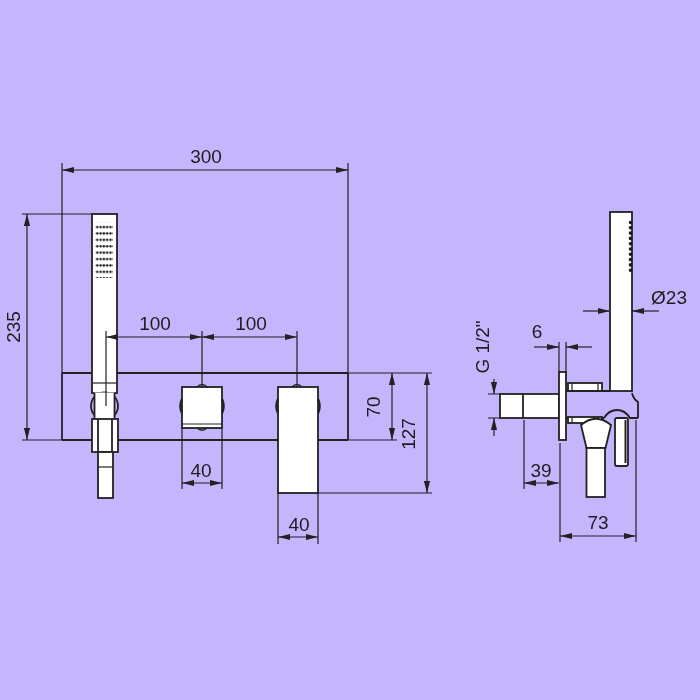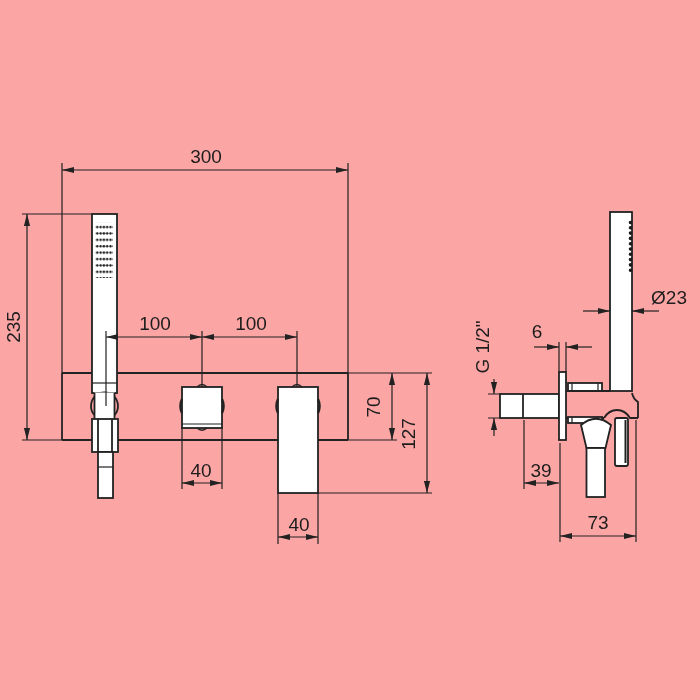--- a/index.html
+++ b/index.html
@@ -1,17 +1,17 @@
 <!DOCTYPE html>
 <html><head>
 <meta charset="utf-8">
 <style>
   html,body{margin:0;padding:0;background:#fff;}
   .canvas{
-    position:relative;width:700px;height:700px;background:#fca5a5;
+    position:relative;width:700px;height:700px;background:#c4b5fd;
     font-family:"Liberation Sans", sans-serif;
   }
   svg{display:block;}
   .obj{stroke:#222;stroke-width:1.8;fill:none;stroke-linecap:butt;stroke-linejoin:miter;}
   .objfill{stroke:#222;stroke-width:1.8;fill:#fff;}
   .thin{stroke:#222;stroke-width:1.2;fill:none;}
   .dim{stroke:#222;stroke-width:1.2;fill:none;}
   .bump{stroke:#222;stroke-width:2.4;fill:none;}
   .smallarc{stroke:#222;stroke-width:1.5;fill:none;}
   text{fill:#1d1d1d;font-size:19px;font-family:"Liberation Sans", sans-serif;}

